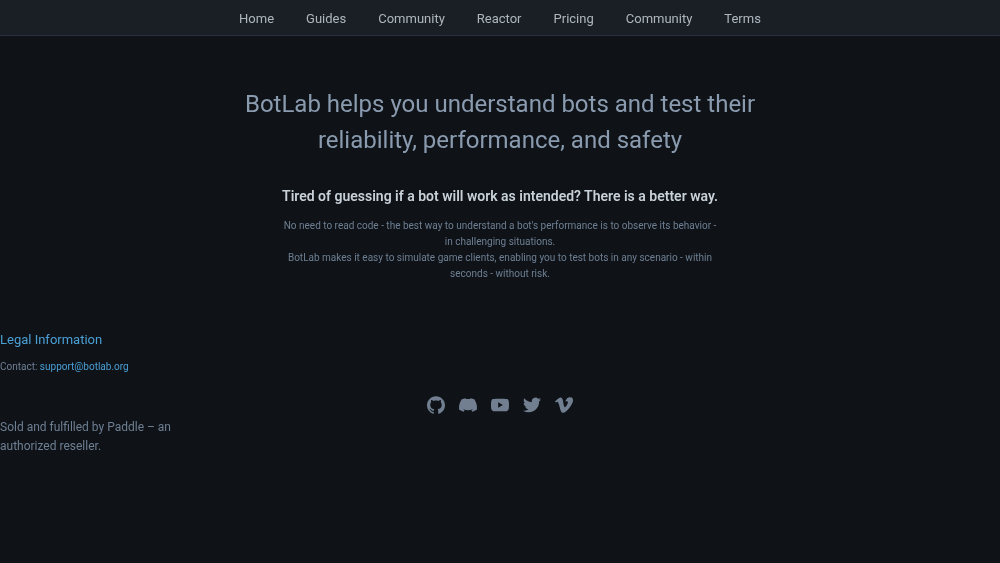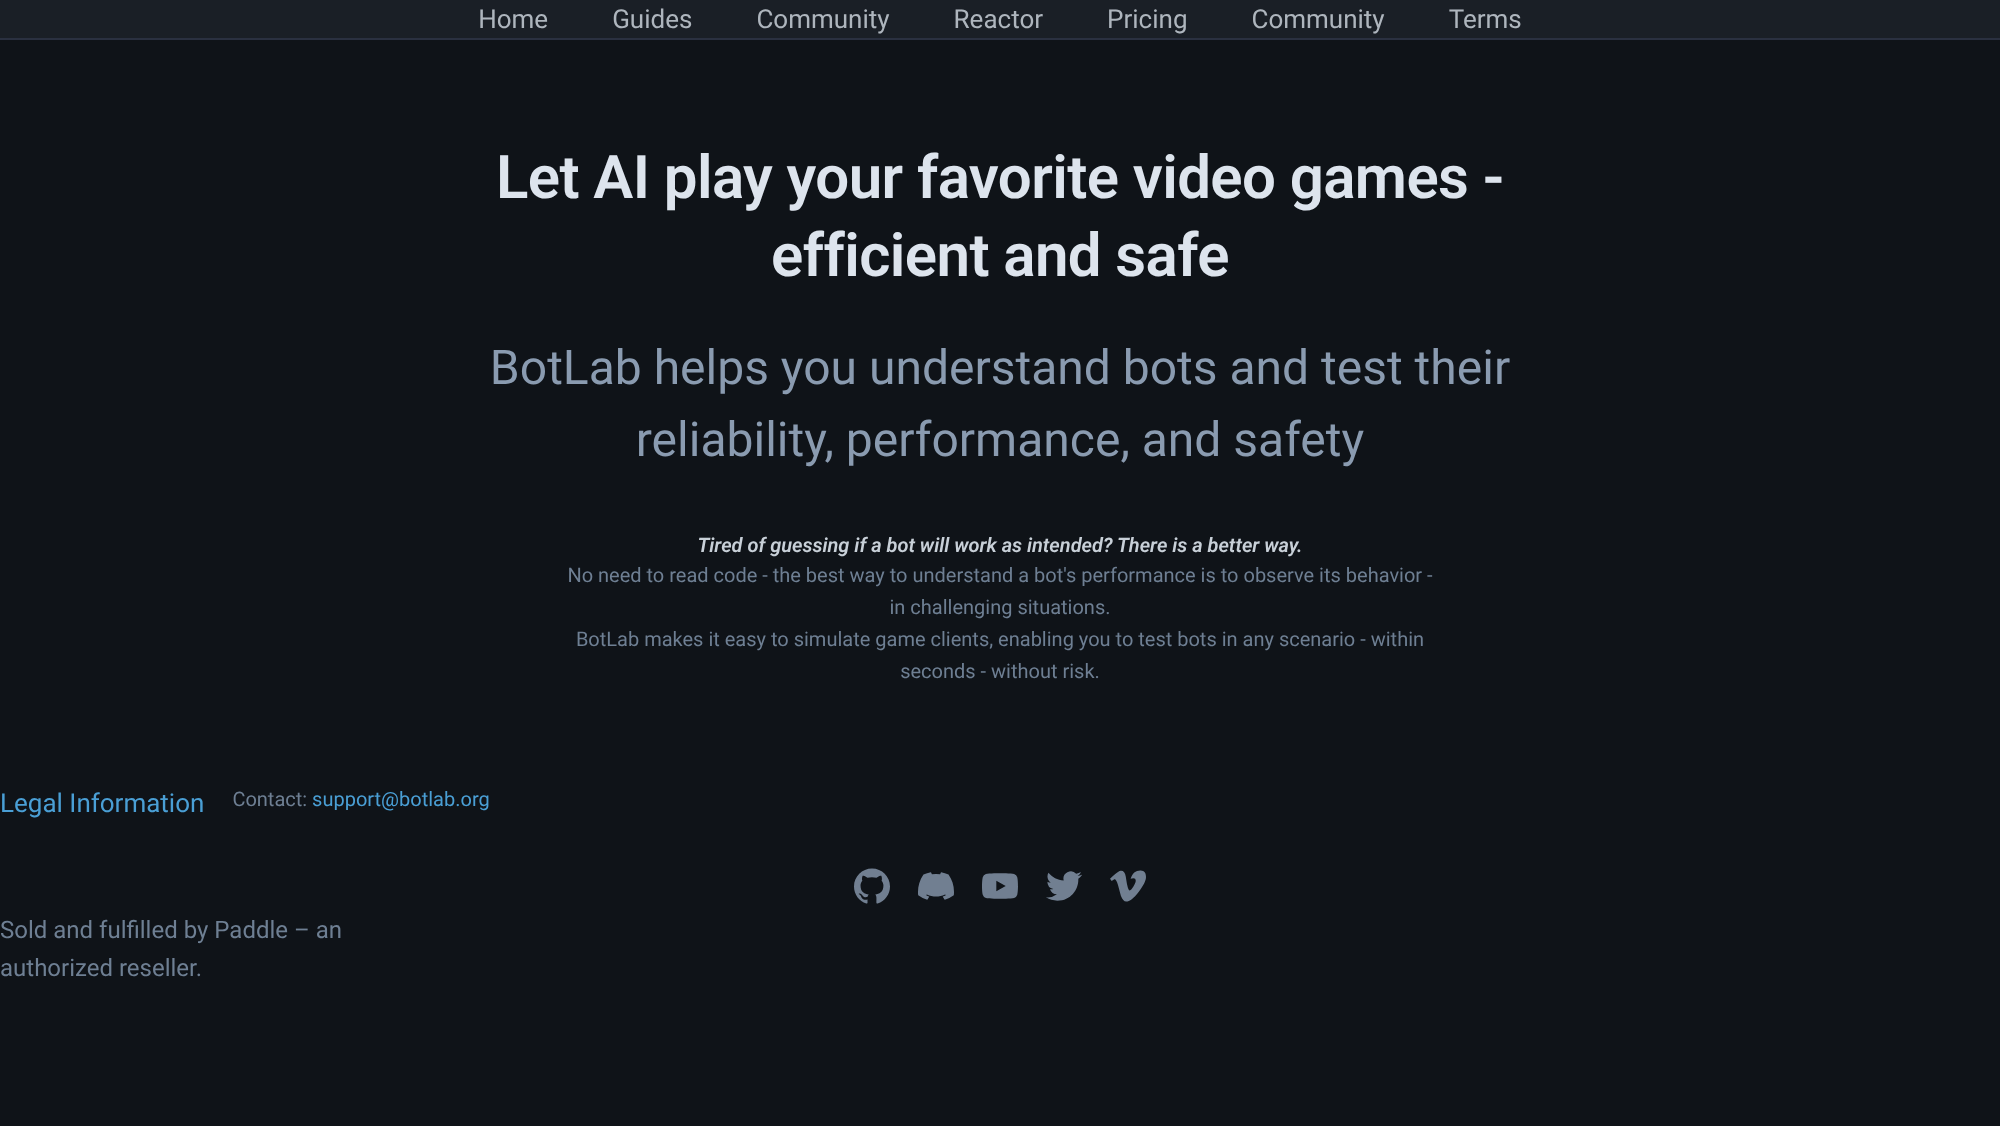--- a/index.html
+++ b/index.html
@@ -15,21 +15,21 @@
       font-size: 14px;
       min-height: 563px;
       width: 1000px;
     }
 
     nav {
       background-color: #1a1f26;
       display: flex;
       justify-content: center;
       align-items: center;
-      height: 20px;
+      height: 36px;
       border-bottom: 1px solid #2a3040;
     }
 
     .nav-items {
       display: flex;
       gap: 32px;
       list-style: none;
     }
 
     .nav-items a {
@@ -56,42 +56,41 @@
     .hero-subtitle {
       color: #8a9bb0;
       font-size: 24px;
       font-weight: 400;
       line-height: 1.5;
       margin-bottom: 30px;
     }
 
     .hero-tagline {
       color: #c8d0d8;
-      font-size: 10px;
+      font-size: 14px;
       font-weight: 600;
-      margin-bottom: 2px;
-      font-style: italic;
+      margin-bottom: 14px;
     }
 
     .hero-desc {
       color: #6e7f93;
       font-size: 10px;
       line-height: 1.6;
       max-width: 440px;
       margin: 0 auto;
     }
 
     .main-content {
       padding: 0 0 20px;
     }
 
     .footer-left {
       flex: 1;
       display: flex;
-      flex-direction: row;
+      flex-direction: column;
       gap: 14px;
     }
 
     .footer-link {
       color: #4a9fd5;
       text-decoration: none;
       font-size: 13px;
     }
 
     .footer-contact {
@@ -169,21 +168,20 @@
       <a href="#">Community</a>
     </li>
     <li>
       <a href="#">Terms</a>
     </li>
   </ul>
 </nav>
 
 <div class="main-content">
   <div class="hero">
-    <h1 class="hero-title">Let AI play your favorite video games - efficient and safe</h1>
     <p class="hero-subtitle">BotLab helps you understand bots and test their reliability, performance, and safety</p>
     <p class="hero-tagline">Tired of guessing if a bot will work as intended? There is a better way.</p>
     <p class="hero-desc">
       <span>No need to read code - the best way to understand a bot's performance is to observe its behavior - in challenging situations.</span><br>
       <span>BotLab makes it easy to simulate game clients, enabling you to test bots in any scenario - within seconds - without risk.</span>
     </p>
   </div>
 </div>
 
 <footer>

